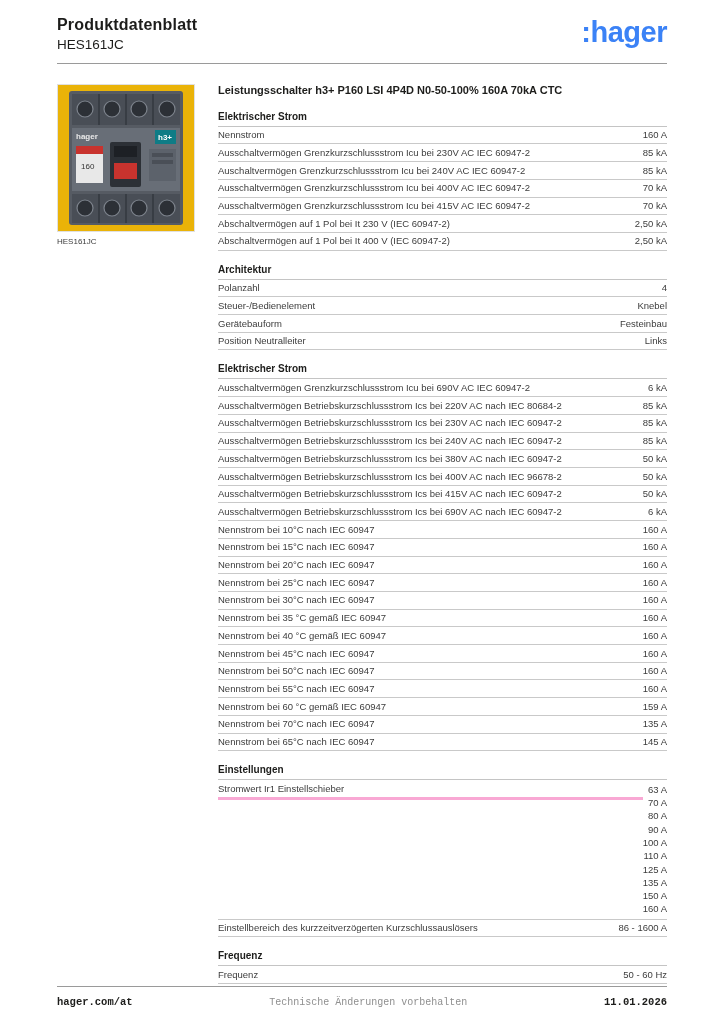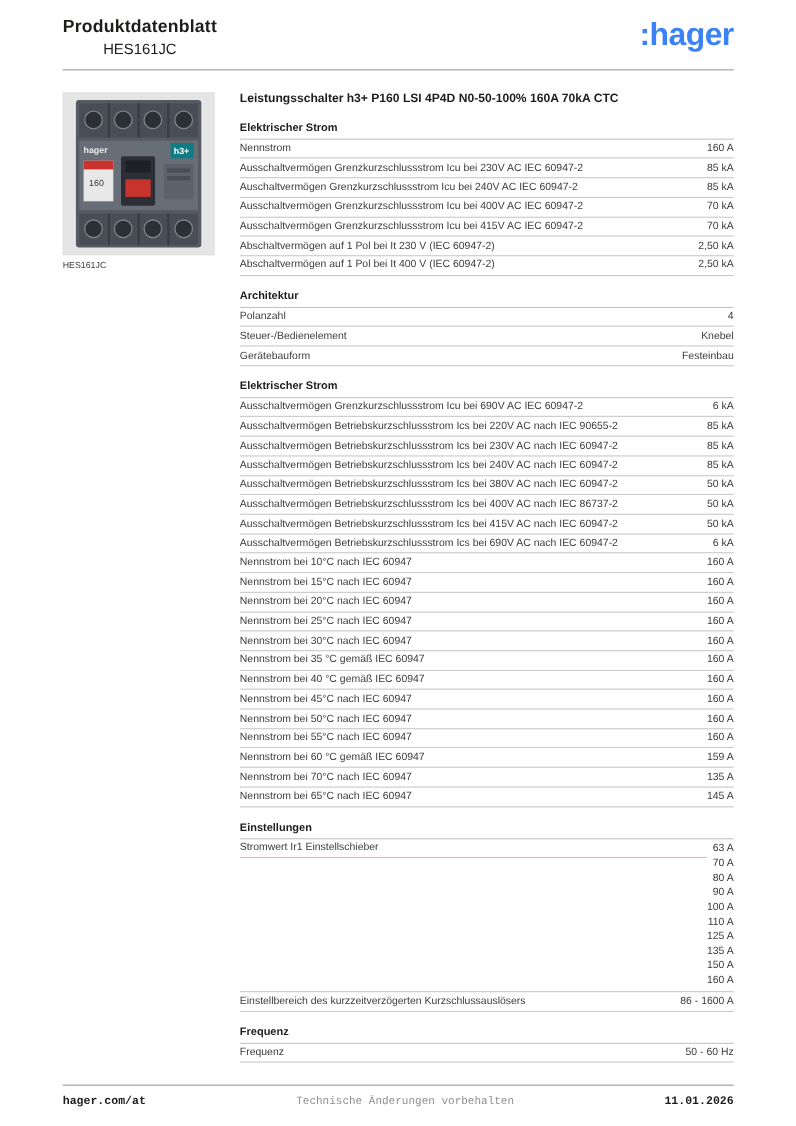--- a/index.html
+++ b/index.html
@@ -6,49 +6,49 @@
   html,body { background:#ffffff; }
   body {
     width:724px; height:1024px;
     font-family:"Liberation Sans", sans-serif;
     color:#1d1d1b;
     overflow:hidden;
   }
   .page { position:relative; width:724px; height:1024px; padding:16px 57px 0 57px; background:#fff; }
 
   
-  header { display:flex; justify-content:space-between; align-items:flex-start;text-align:center; }
+  header { display:flex; justify-content:space-between; align-items:flex-start; }
   .page-title { font-size:16px; font-weight:bold; letter-spacing:0.2px; }
   .product-code { font-size:13.5px; margin-top:3px; }
   .logo { font-size:29px; font-weight:bold; letter-spacing:-0.5px; line-height:1; margin-top:2px; }
   .header-rule { border-bottom:1px solid #9a9a9a; margin-top:11px; }
 
   
   .content { display:flex; margin-top:20px; }
   .figure-col { width:138px; flex:0 0 138px; }
-  .img-box { border:1px solid #e0e0e0; height:148px; background:#e5e5e5; display:flex; align-items:center; justify-content:center; }
+  .img-box { border:1px solid #e0e0e0; height:148px; background:#eab308; display:flex; align-items:center; justify-content:center; }
   .img-caption { font-size:8px; color:#3c3c3c; margin-top:5px; }
   .spec-col { flex:1 1 auto; margin-left:23px; min-width:0; }
 
   .product-title { font-size:11px; font-weight:bold; line-height:1.25; }
   .tech-heading { font-size:10.5px; font-weight:bold; margin-top:26px; }
 
   .spec-sections { margin-top:10px; }
   .spec-section { margin-top:13px; }
   .spec-heading { font-size:10px; font-weight:bold; padding-bottom:4px; border-bottom:1px solid #c4c4c4; }
   .spec-row {
     display:flex; justify-content:space-between; align-items:baseline;
     font-size:9.5px; color:#3c3c3c;
     border-bottom:1px solid #c9c9c9;
     padding:2.5px 0 3px 0; line-height:1.18;
   }
   .spec-label { flex:1 1 auto; padding-right:10px; }
   .spec-value { flex:0 0 auto; text-align:right; white-space:pre-line; }
   .spec-row.multi { align-items:flex-start; }
-  .spec-row.multi .spec-label { border-bottom:1px solid #f9a8d4; padding-bottom:3px; }
+  .spec-row.multi .spec-label { border-bottom:3px solid #f9a8d4; padding-bottom:3px; }
   .spec-row.multi .spec-value { line-height:1.4; }
 
   
   footer { position:absolute; left:57px; right:57px; bottom:16px; }
   .footer-rule { border-bottom:1px solid #9a9a9a; }
   .footer-row { display:flex; justify-content:space-between; align-items:baseline; margin-top:9px;font-family:Liberation Mono, monospace; }
   .footer-left { font-size:10.5px; font-weight:bold; cursor:pointer; }
   .footer-center { font-size:10px; color:#8f8f8f; }
   .footer-right { font-size:10.5px; font-weight:bold; }
 </style>
@@ -154,45 +154,49 @@
               <span class="spec-value">4</span>
             </div>
             <div class="spec-row">
               <span class="spec-label">Steuer-/Bedienelement</span>
               <span class="spec-value">Knebel</span>
             </div>
             <div class="spec-row">
               <span class="spec-label">Gerätebauform</span>
               <span class="spec-value">Festeinbau</span>
             </div>
+            <div class="spec-row">
+              <span class="spec-label">Position Neutralleiter</span>
+              <span class="spec-value">Links</span>
+            </div>
           </section>
           <section class="spec-section">
             <div class="spec-heading">Elektrischer Strom</div>
             <div class="spec-row">
               <span class="spec-label">Ausschaltvermögen Grenzkurzschlussstrom Icu bei 690V AC IEC 60947-2</span>
               <span class="spec-value">6 kA</span>
             </div>
             <div class="spec-row">
-              <span class="spec-label">Ausschaltvermögen Betriebskurzschlussstrom Ics bei 220V AC nach IEC 90655-2</span>
+              <span class="spec-label">Ausschaltvermögen Betriebskurzschlussstrom Ics bei 220V AC nach IEC 80684-2</span>
               <span class="spec-value">85 kA</span>
             </div>
             <div class="spec-row">
               <span class="spec-label">Ausschaltvermögen Betriebskurzschlussstrom Ics bei 230V AC nach IEC 60947-2</span>
               <span class="spec-value">85 kA</span>
             </div>
             <div class="spec-row">
               <span class="spec-label">Ausschaltvermögen Betriebskurzschlussstrom Ics bei 240V AC nach IEC 60947-2</span>
               <span class="spec-value">85 kA</span>
             </div>
             <div class="spec-row">
               <span class="spec-label">Ausschaltvermögen Betriebskurzschlussstrom Ics bei 380V AC nach IEC 60947-2</span>
               <span class="spec-value">50 kA</span>
             </div>
             <div class="spec-row">
-              <span class="spec-label">Ausschaltvermögen Betriebskurzschlussstrom Ics bei 400V AC nach IEC 86737-2</span>
+              <span class="spec-label">Ausschaltvermögen Betriebskurzschlussstrom Ics bei 400V AC nach IEC 96678-2</span>
               <span class="spec-value">50 kA</span>
             </div>
             <div class="spec-row">
               <span class="spec-label">Ausschaltvermögen Betriebskurzschlussstrom Ics bei 415V AC nach IEC 60947-2</span>
               <span class="spec-value">50 kA</span>
             </div>
             <div class="spec-row">
               <span class="spec-label">Ausschaltvermögen Betriebskurzschlussstrom Ics bei 690V AC nach IEC 60947-2</span>
               <span class="spec-value">6 kA</span>
             </div>

